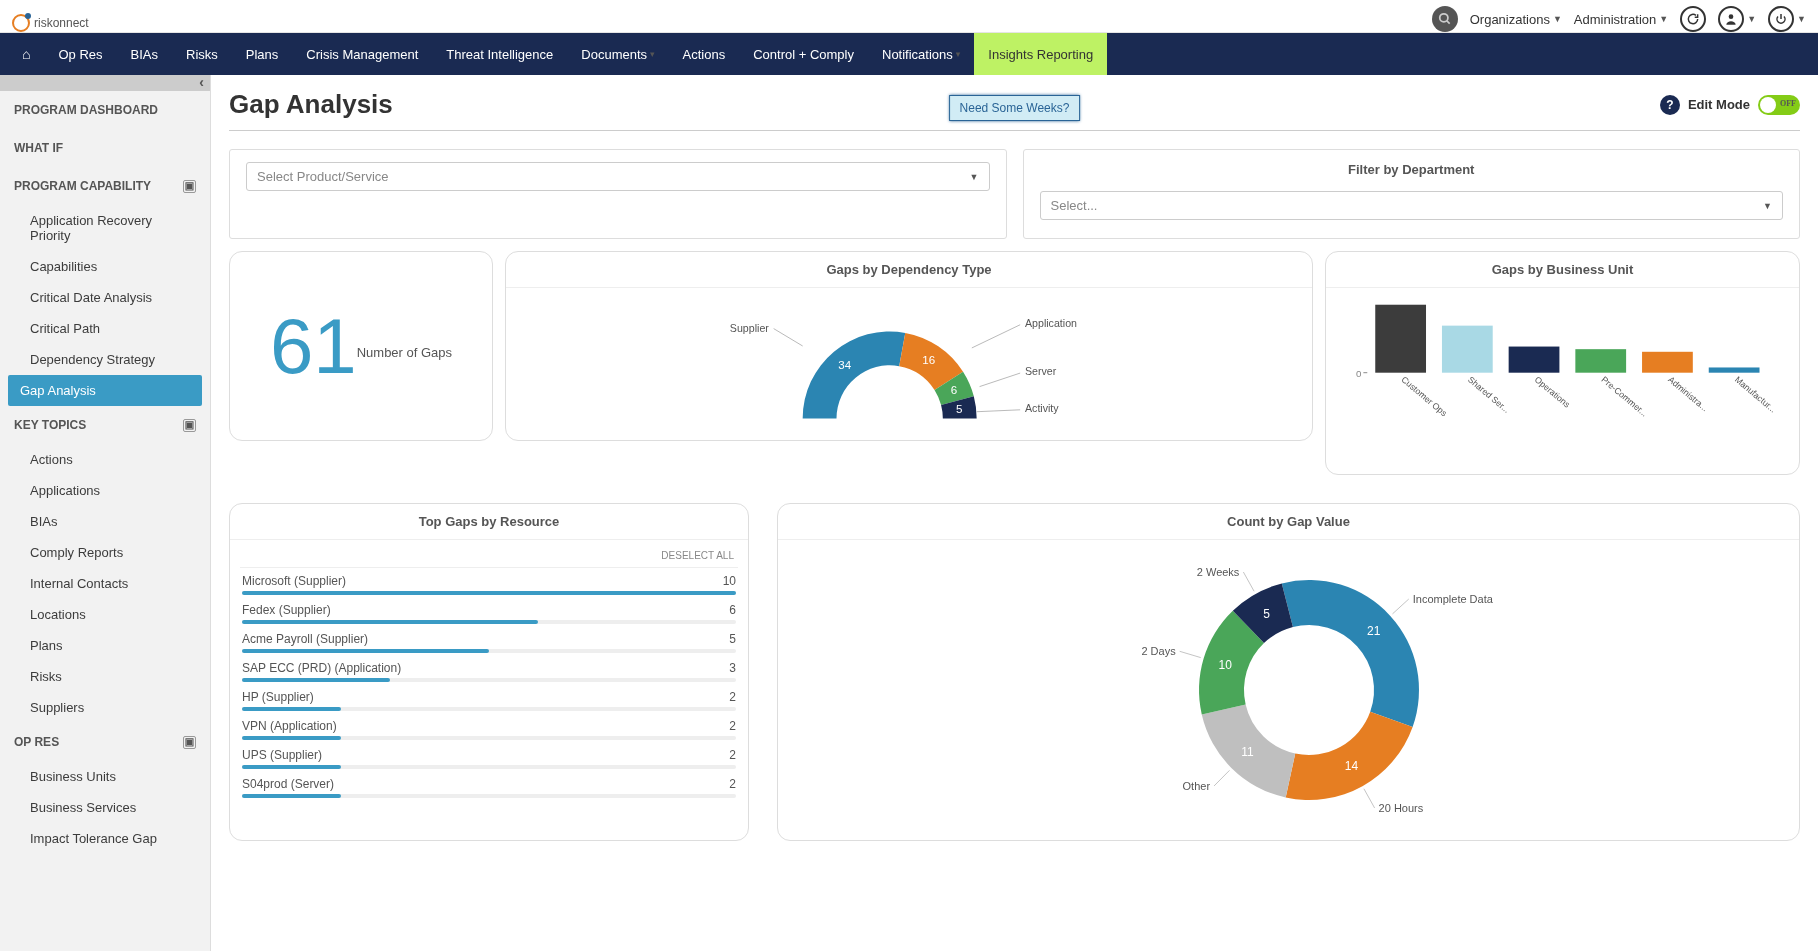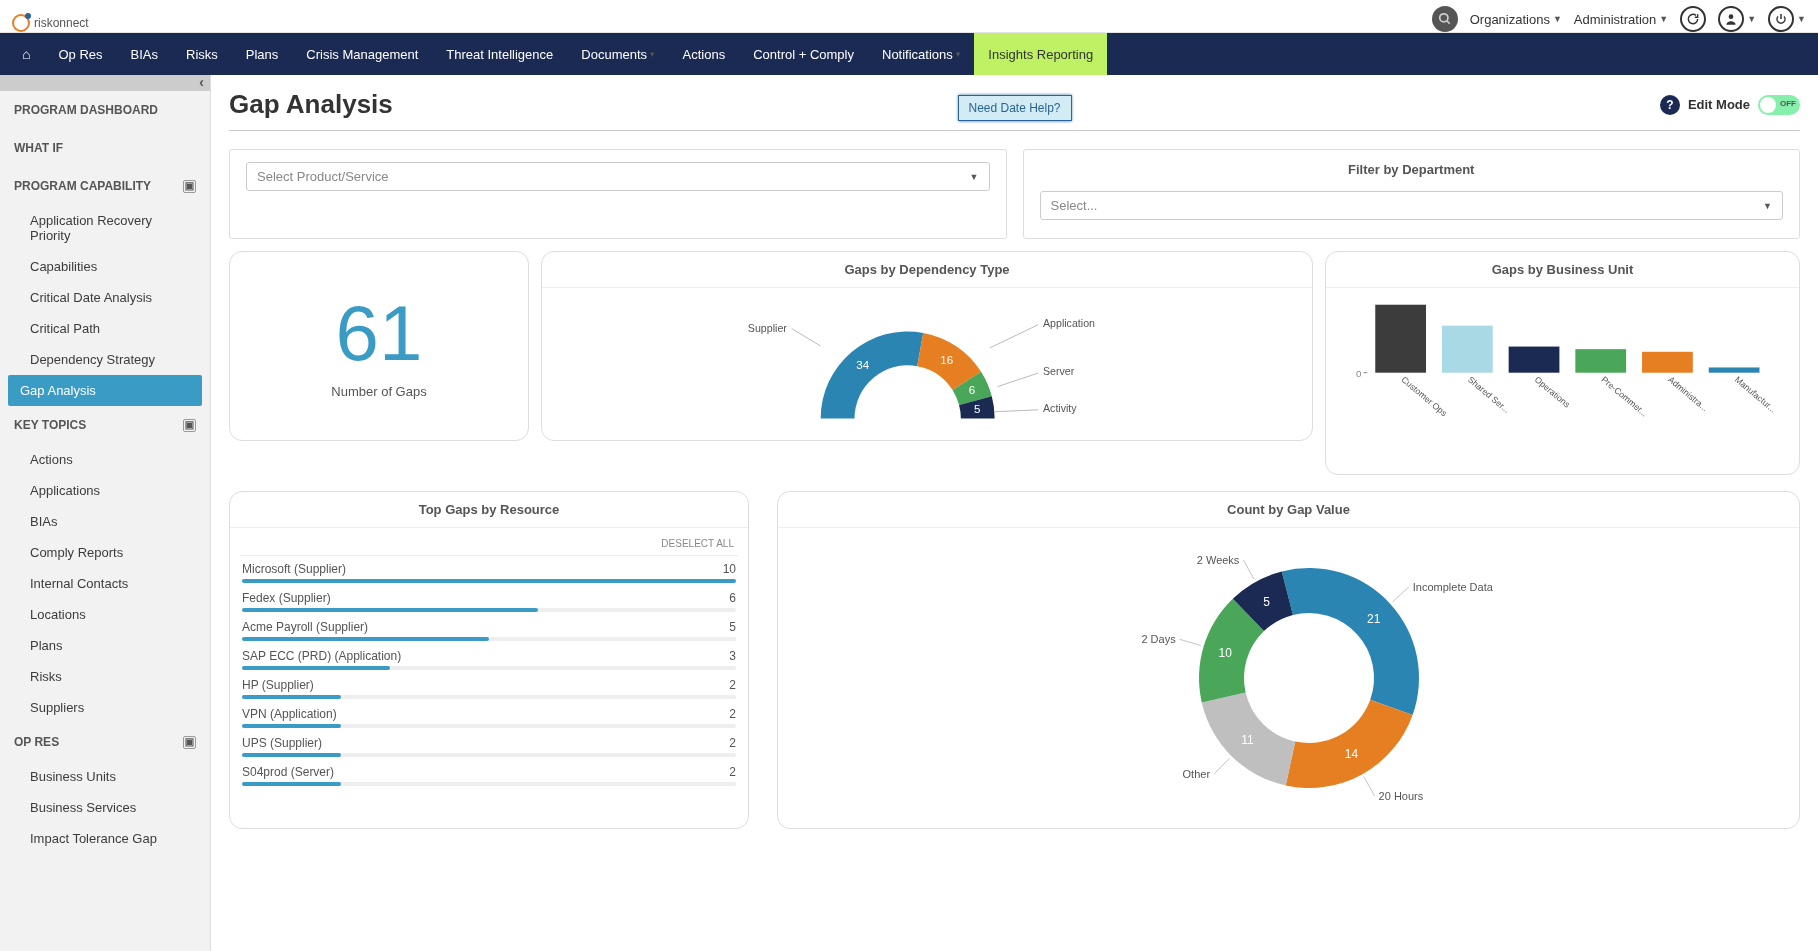--- a/index.html
+++ b/index.html
@@ -27,44 +27,44 @@
 .sb-expand { width: 13px; height: 13px; border: 1px solid #999; border-radius: 2px; font-size: 10px; display: flex; align-items: center; justify-content: center; line-height: 1; }
 .sidebar-item { padding: 8px 18px 8px 30px; font-size: 13px; color: #3c3c3c; cursor: pointer; }
 .sidebar-item.active { background: #3a9bc5; color: #fff; margin: 0 8px; border-radius: 2px; padding-left: 12px; }
 
 .content { flex: 1; padding: 14px 18px; background: #fff; overflow: auto; }
 .page-header { display: flex; align-items: center; justify-content: space-between; border-bottom: 1px solid #ccc; padding-bottom: 10px; position: relative; }
 .page-title { font-size: 26px; font-weight: 600; color: #333; }
 .help-btn { position: absolute; left: 50%; transform: translateX(-50%); top: 6px; background: #d1ecf5; border: 1px solid #2a6496; padding: 5px 10px; font-size: 12px; color: #2a6496; cursor: pointer; box-shadow: 0 0 3px #2a6496; }
 .edit-mode { display: flex; align-items: center; gap: 8px; }
 .q-circle { width: 20px; height: 20px; background: #1a2a52; color: #fff; border-radius: 50%; display: flex; align-items: center; justify-content: center; font-size: 12px; font-weight: bold; }
-.toggle { width: 42px; height: 20px; background: #86efac; border-radius: 10px; position: relative; cursor: pointer; }
+.toggle { width: 42px; height: 20px; background: #84cc16; border-radius: 10px; position: relative; cursor: pointer; font-family: Liberation Serif, serif; }
 .toggle::after { content: ''; position: absolute; left: 2px; top: 2px; width: 16px; height: 16px; background: #fff; border-radius: 50%; }
 .toggle-label { position: absolute; right: 4px; top: 4px; font-size: 8px; color: #555; font-weight: bold; }
 
 .filter-row { display: flex; gap: 16px; margin-top: 18px; }
 .filter-panel { flex: 1; border: 1px solid #ddd; border-radius: 3px; padding: 12px 16px 18px; }
 .panel-title { text-align: center; font-size: 13px; font-weight: 600; color: #555; margin-bottom: 14px; }
 .select-box { border: 1px solid #ccc; border-radius: 3px; padding: 6px 10px; display: flex; justify-content: space-between; align-items: center; color: #888; cursor: pointer; background: #fff; }
 
 .widget-row { display: flex; gap: 12px; margin-top: 12px; }
 .widget { border: 1px solid #ddd; border-radius: 13px; background: #fff; }
 .widget-header { text-align: center; padding: 10px; font-size: 13px; font-weight: 600; color: #555; border-bottom: 1px solid #eee; }
 
-.big-number-widget { width: 300px; height: 190px; display: flex; flex-direction: column; align-items: center; justify-content: center; }
+.big-number-widget { width: 264px; height: 190px; display: flex; align-items: center; justify-content: center; }
 .big-number { font-size: 78px; font-weight: 300; color: #3a9bc5; line-height: 1; }
 .big-number-label { margin-top: 12px; font-size: 13px; color: #555; }
 
 .gauge-widget { flex: 1; height: 190px; }
 .gauge-body { position: relative; height: 145px; }
 
 .bu-widget { width: 475px; height: 224px; }
 .bu-body { padding: 6px 12px; height: 145px; position: relative; }
 
-.widget-row-2 { display: flex; gap: 28px; margin-top: 16px; }
+.widget-row-2 { display: flex; gap: 28px; margin-top: 28px; }
 .top-gaps-widget { width: 520px; }
 .top-gaps-body { padding: 4px 10px; }
 .deselect { text-align: right; font-size: 10px; color: #888; padding: 6px 4px; border-bottom: 1px solid #eee; }
 .gap-row { padding: 6px 2px 2px; border-bottom: 0; }
 .gap-row-top { display: flex; justify-content: space-between; font-size: 12px; color: #555; }
 .gap-bar-track { height: 4px; background: #eee; margin-top: 3px; position: relative; border-radius: 2px; }
 .gap-bar-fill { height: 100%; background: #3a9bc5; border-radius: 2px; }
 
 .donut-widget { flex: 1; }
 .donut-body { height: 300px; position: relative; display: flex; align-items: center; justify-content: center; }
@@ -170,21 +170,21 @@
         <span class="sb-expand">▣</span>
       </div>
       <div class="sidebar-item">Business Units</div>
       <div class="sidebar-item">Business Services</div>
       <div class="sidebar-item">Impact Tolerance Gap</div>
   </div>
 
   <div class="content">
     <div class="page-header">
       <div class="page-title">Gap Analysis</div>
-      <div class="help-btn">Need Date Help?</div>
+      <div class="help-btn">Need Some Weeks?</div>
       <div class="edit-mode">
         <div class="q-circle">?</div>
         <span style="font-weight:600;">Edit Mode</span>
         <div class="toggle">
           <span class="toggle-label">OFF</span>
         </div>
       </div>
     </div>
 
     <div class="filter-row">

